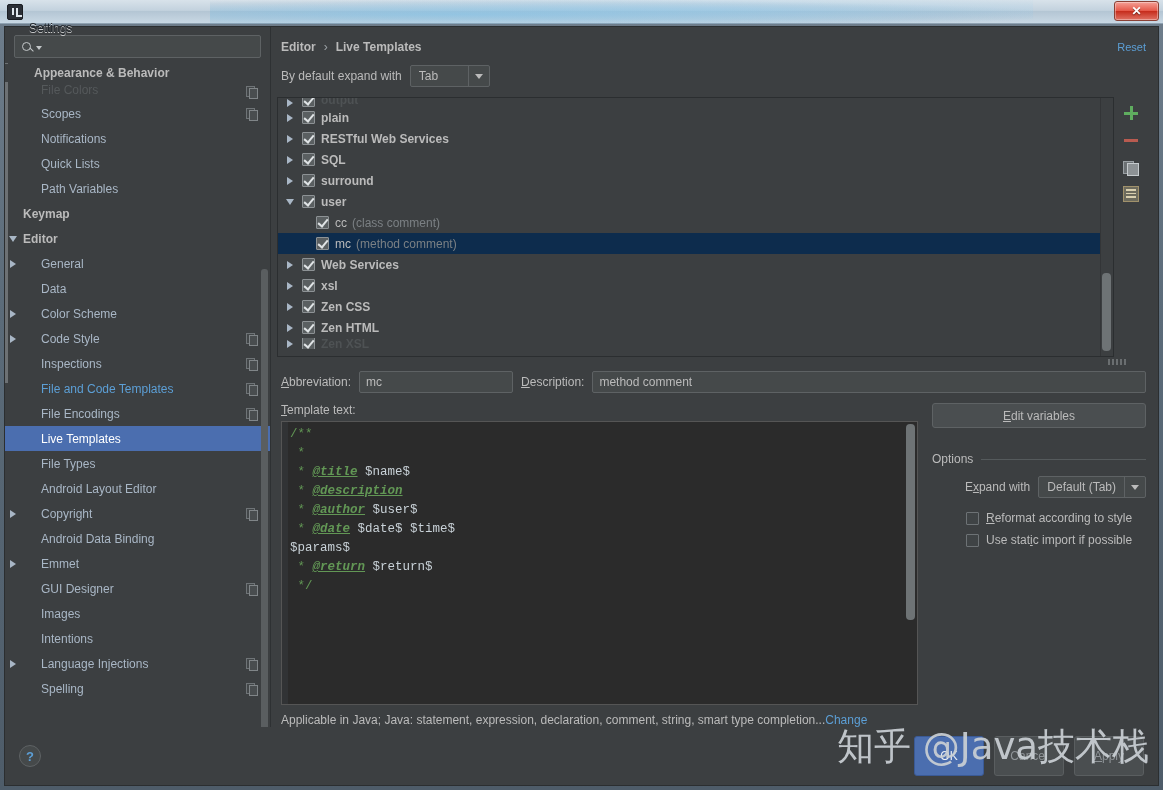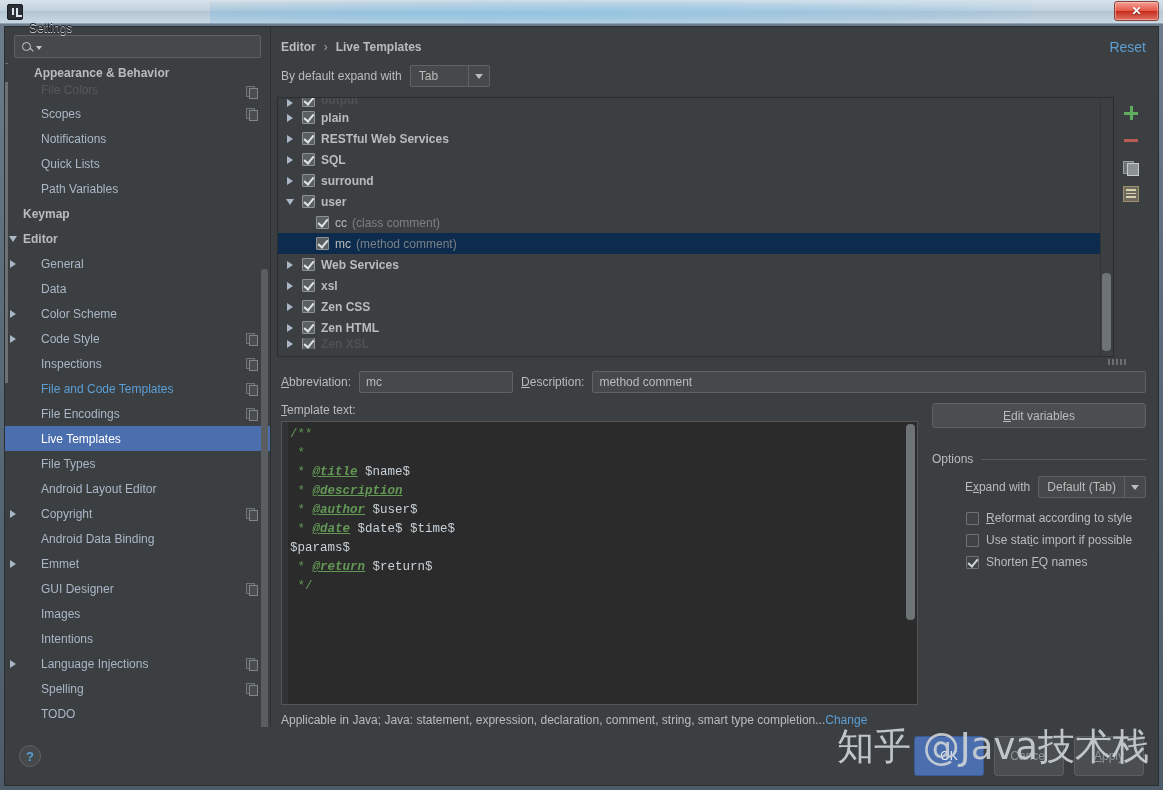--- a/index.html
+++ b/index.html
@@ -146,21 +146,21 @@
     position: absolute; left: 0; top: 36px; width: 3px; height: 320px; background: #6d7174;
   }
 
   
   #right-panel { flex: 1; display: flex; flex-direction: column; background: #3c3f41; overflow: hidden; }
   #breadcrumb-row {
     height: 28px; display: flex; align-items: center; padding: 0 12px 0 10px;
     font-size: 12px; color: #bbbbbb; font-weight: bold; margin-top: 6px;
   }
   #breadcrumb-sep { margin: 0 8px; color: #9aa0a4; font-weight: normal; }
-  #reset-link { margin-left: auto; color: #5c9fd6; font-weight: normal; font-size: 14px; }
+  #reset-link { margin-left: auto; color: #5c9fd6; font-weight: normal; font-size: 11px; }
 
   #expand-row {
     height: 30px; display: flex; align-items: center; padding: 0 10px; gap: 8px;
   }
   #expand-label { font-size: 12px; color: #bbbbbb; }
   .combo {
     height: 22px; display: flex; align-items: center;
     border: 1px solid #5e6264; background: #45494a; border-radius: 2px;
   }
   .combo .val {
@@ -475,24 +475,20 @@
               <span class="tw right" style="margin-left: 0px;"></span>
               <span style="width: 20px; flex: 0 0 auto; margin-left: 0px;"></span>
               <span>Language Injections</span>
               <span class="copy-icon"></span>
             </div>
             <div class="tree-row">
               <span style="width: 36px; flex: 0 0 auto;"></span>
               <span>Spelling</span>
               <span class="copy-icon"></span>
             </div>
-            <div class="tree-row">
-              <span style="width: 36px; flex: 0 0 auto;"></span>
-              <span>TODO</span>
-            </div>
           </div>
         <div id="left-scrollbar">
           <div id="left-thumb"></div>
         </div>
       </div>
 
       <div id="right-panel">
 
         <div id="breadcrumb-row">
           <span>Editor</span>
@@ -638,24 +634,20 @@
             </div>
             <div id="opt-checks">
                 <div class="opt-row">
                   <span class="opt-cb"></span>
                   <span class="opt-label"><u>R</u>eformat according to style</span>
                 </div>
                 <div class="opt-row">
                   <span class="opt-cb"></span>
                   <span class="opt-label">Use stat<u>i</u>c import if possible</span>
                 </div>
-                <div class="opt-row">
-                  <span class="opt-cb checked"></span>
-                  <span class="opt-label">Shorten <u>F</u>Q names</span>
-                </div>
               </div>
           </div>
         </div>
 
         <div id="status-row">
           <span>Applicable in Java; Java: statement, expression, declaration, comment, string, smart type completion...</span><span class="chg">Change</span>
         </div>
       </div>
     </div>
 

